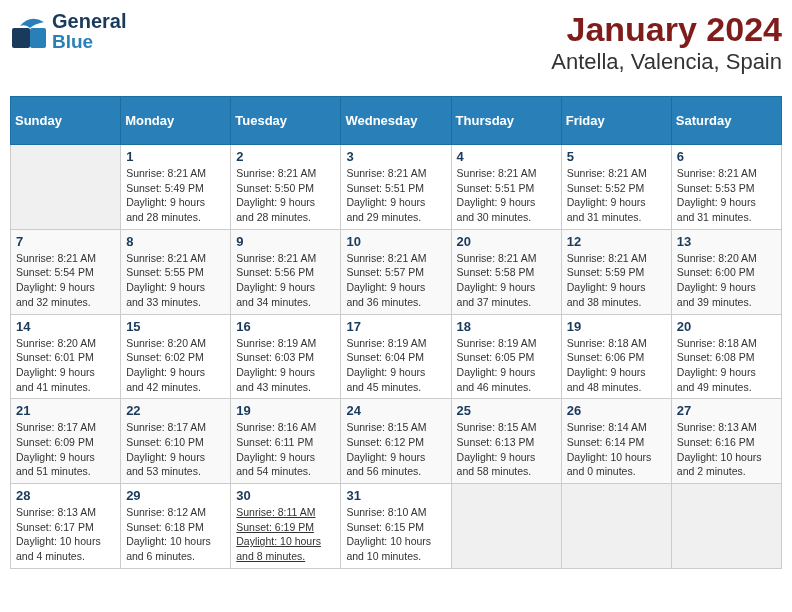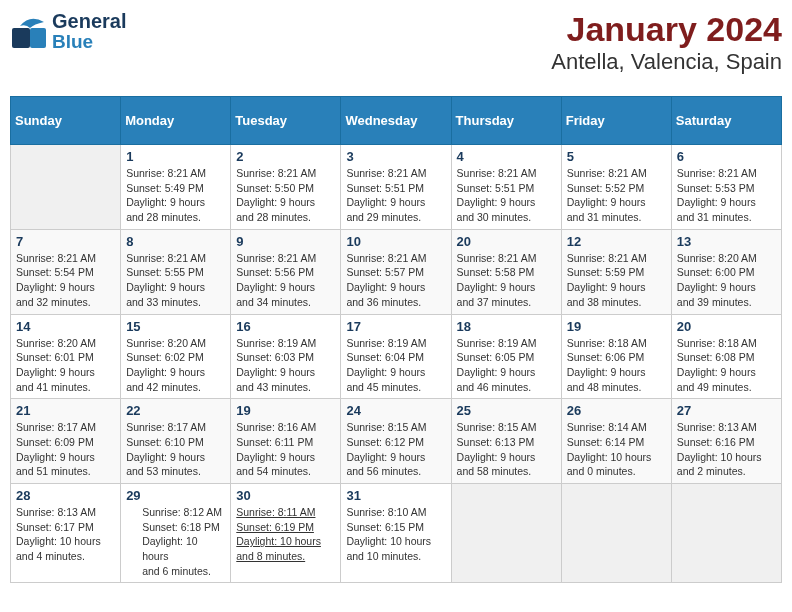--- a/index.html
+++ b/index.html
@@ -316,21 +316,21 @@
       <tr>
         <td>
           <span class="day-number">28</span>
           <div class="day-info" style="white-space: pre-line;">Sunrise: 8:13 AM
 Sunset: 6:17 PM
 Daylight: 10 hours
 and 4 minutes.</div>
         </td>
         <td>
           <span class="day-number">29</span>
-          <div class="day-info" style="white-space: pre-line; margin-left: 16px;">Sunrise: 8:12 AM
+          <div class="day-info" style="white-space: pre-line;">Sunrise: 8:12 AM
 Sunset: 6:18 PM
 Daylight: 10 hours
 and 6 minutes.</div>
         </td>
         <td>
           <span class="day-number">30</span>
           <div class="day-info" style="white-space: pre-line; text-decoration: underline;">Sunrise: 8:11 AM
 Sunset: 6:19 PM
 Daylight: 10 hours
 and 8 minutes.</div>

